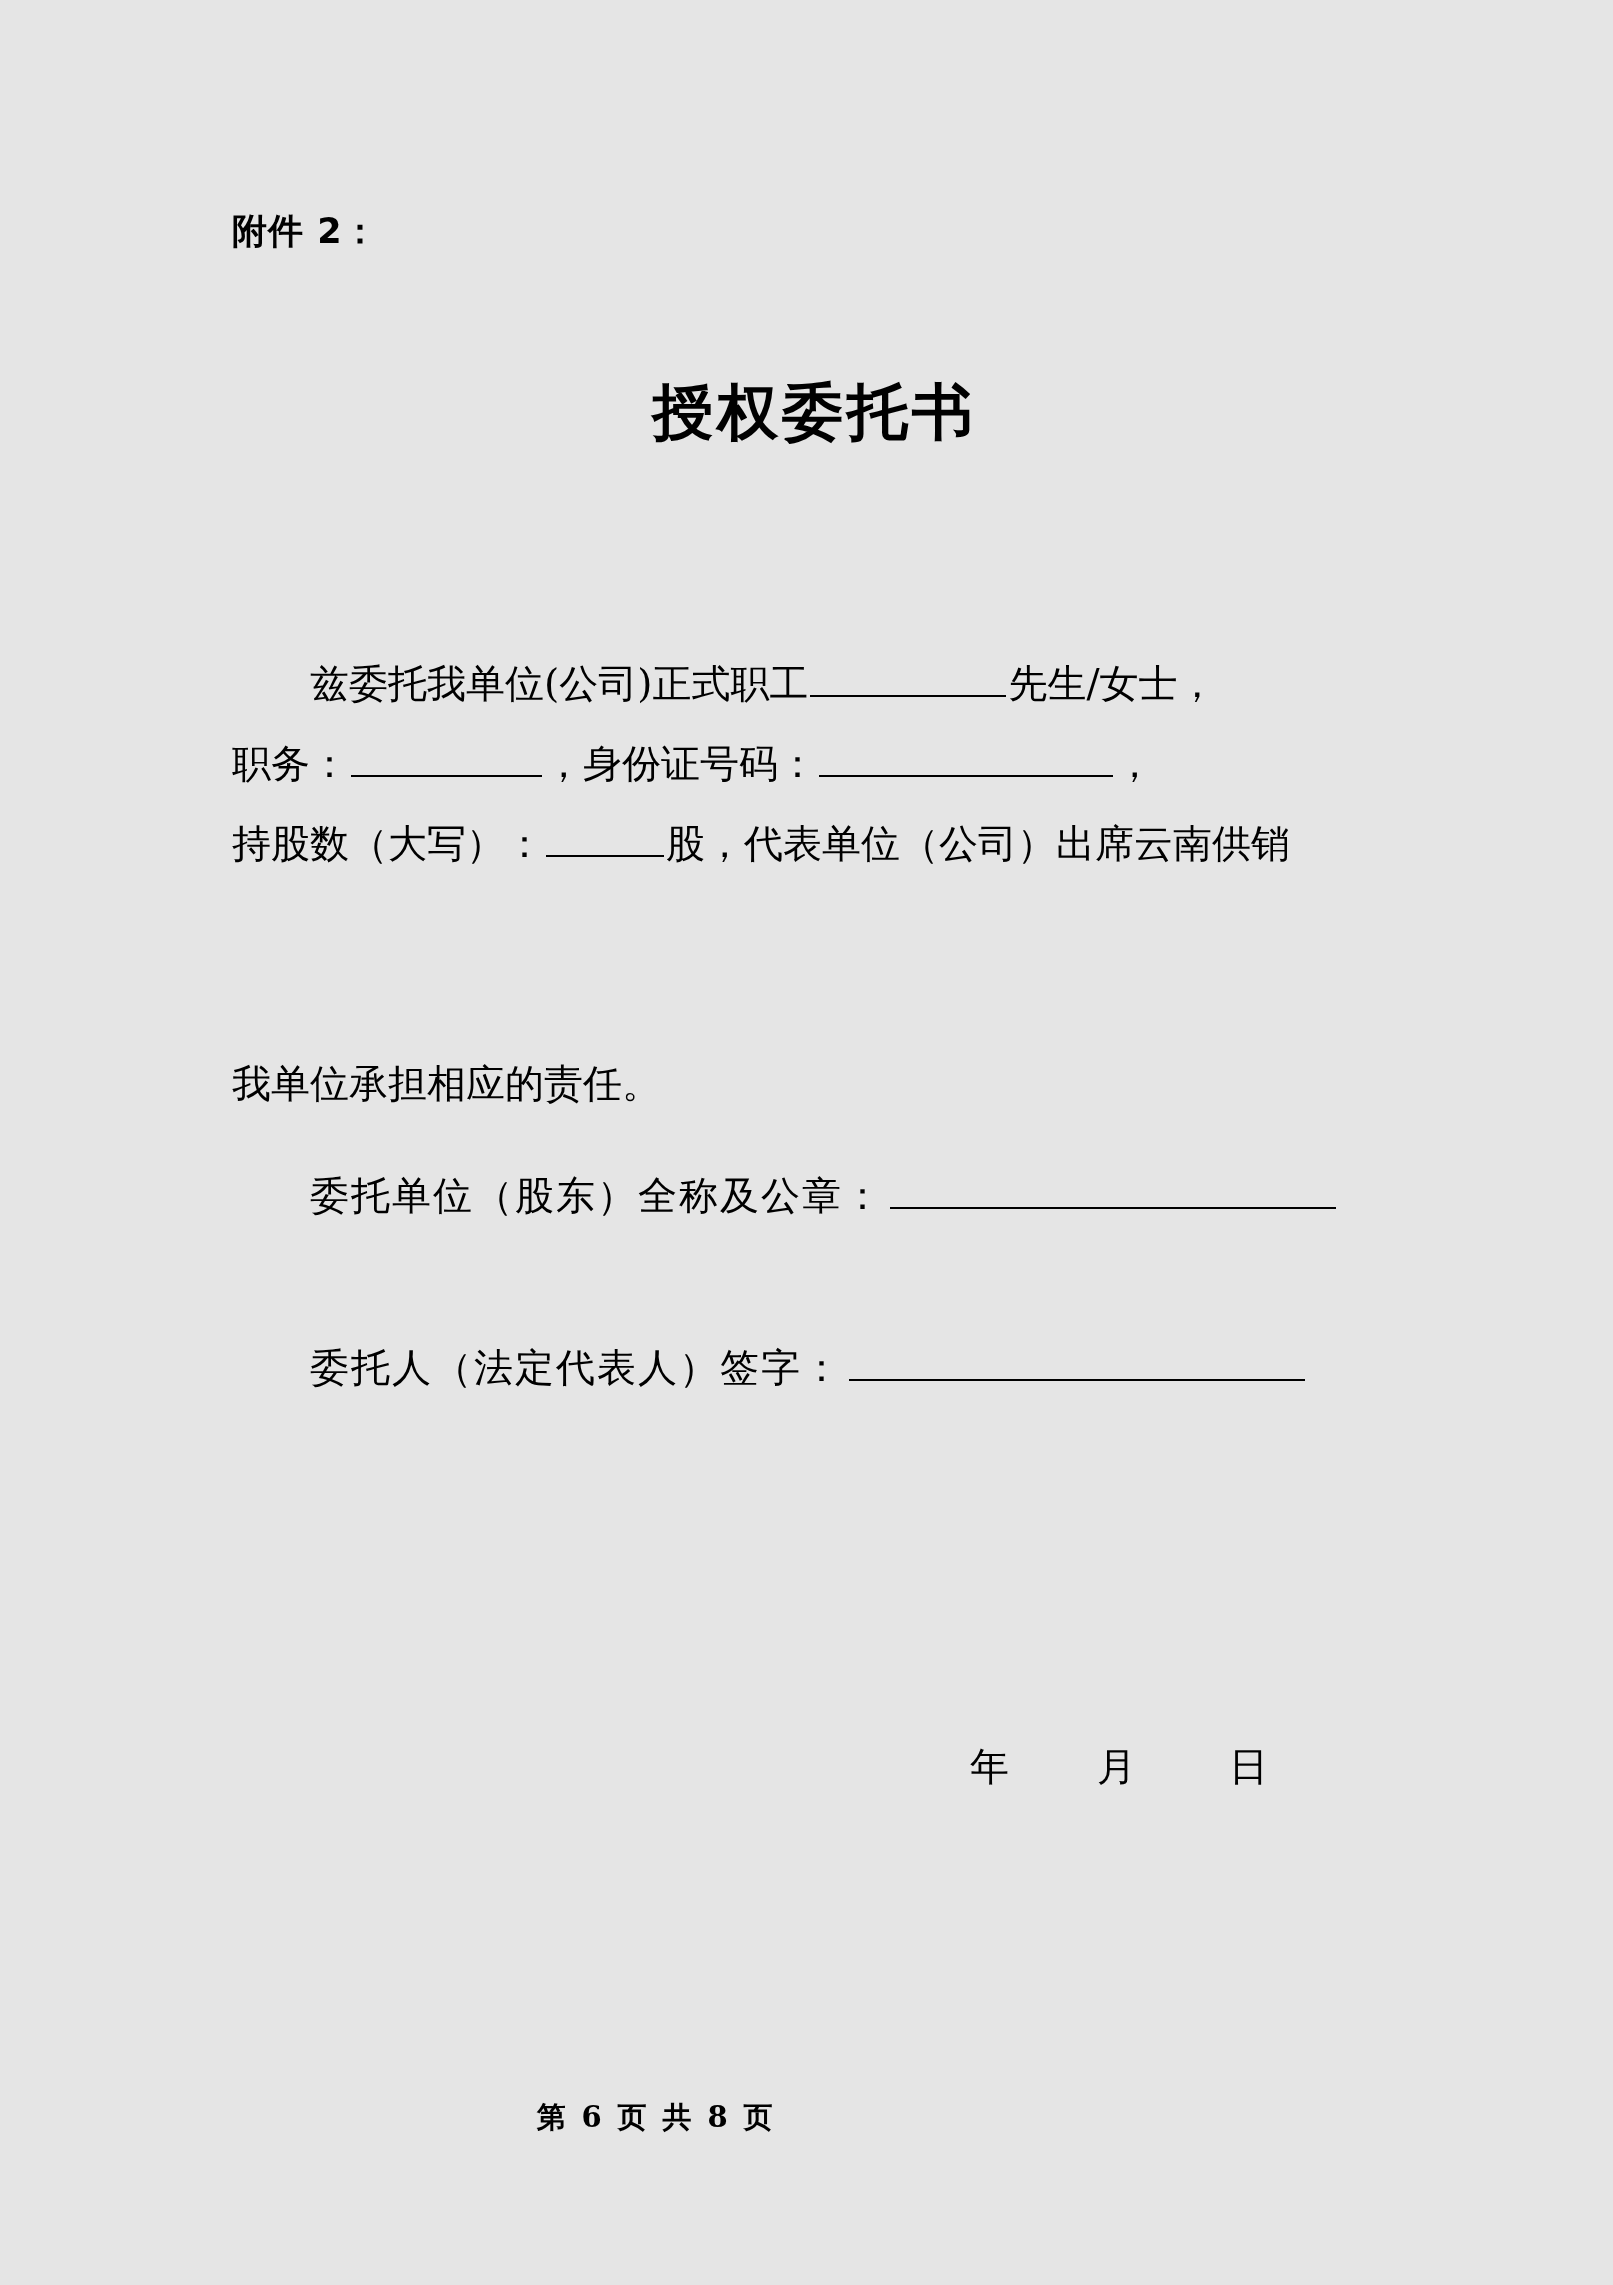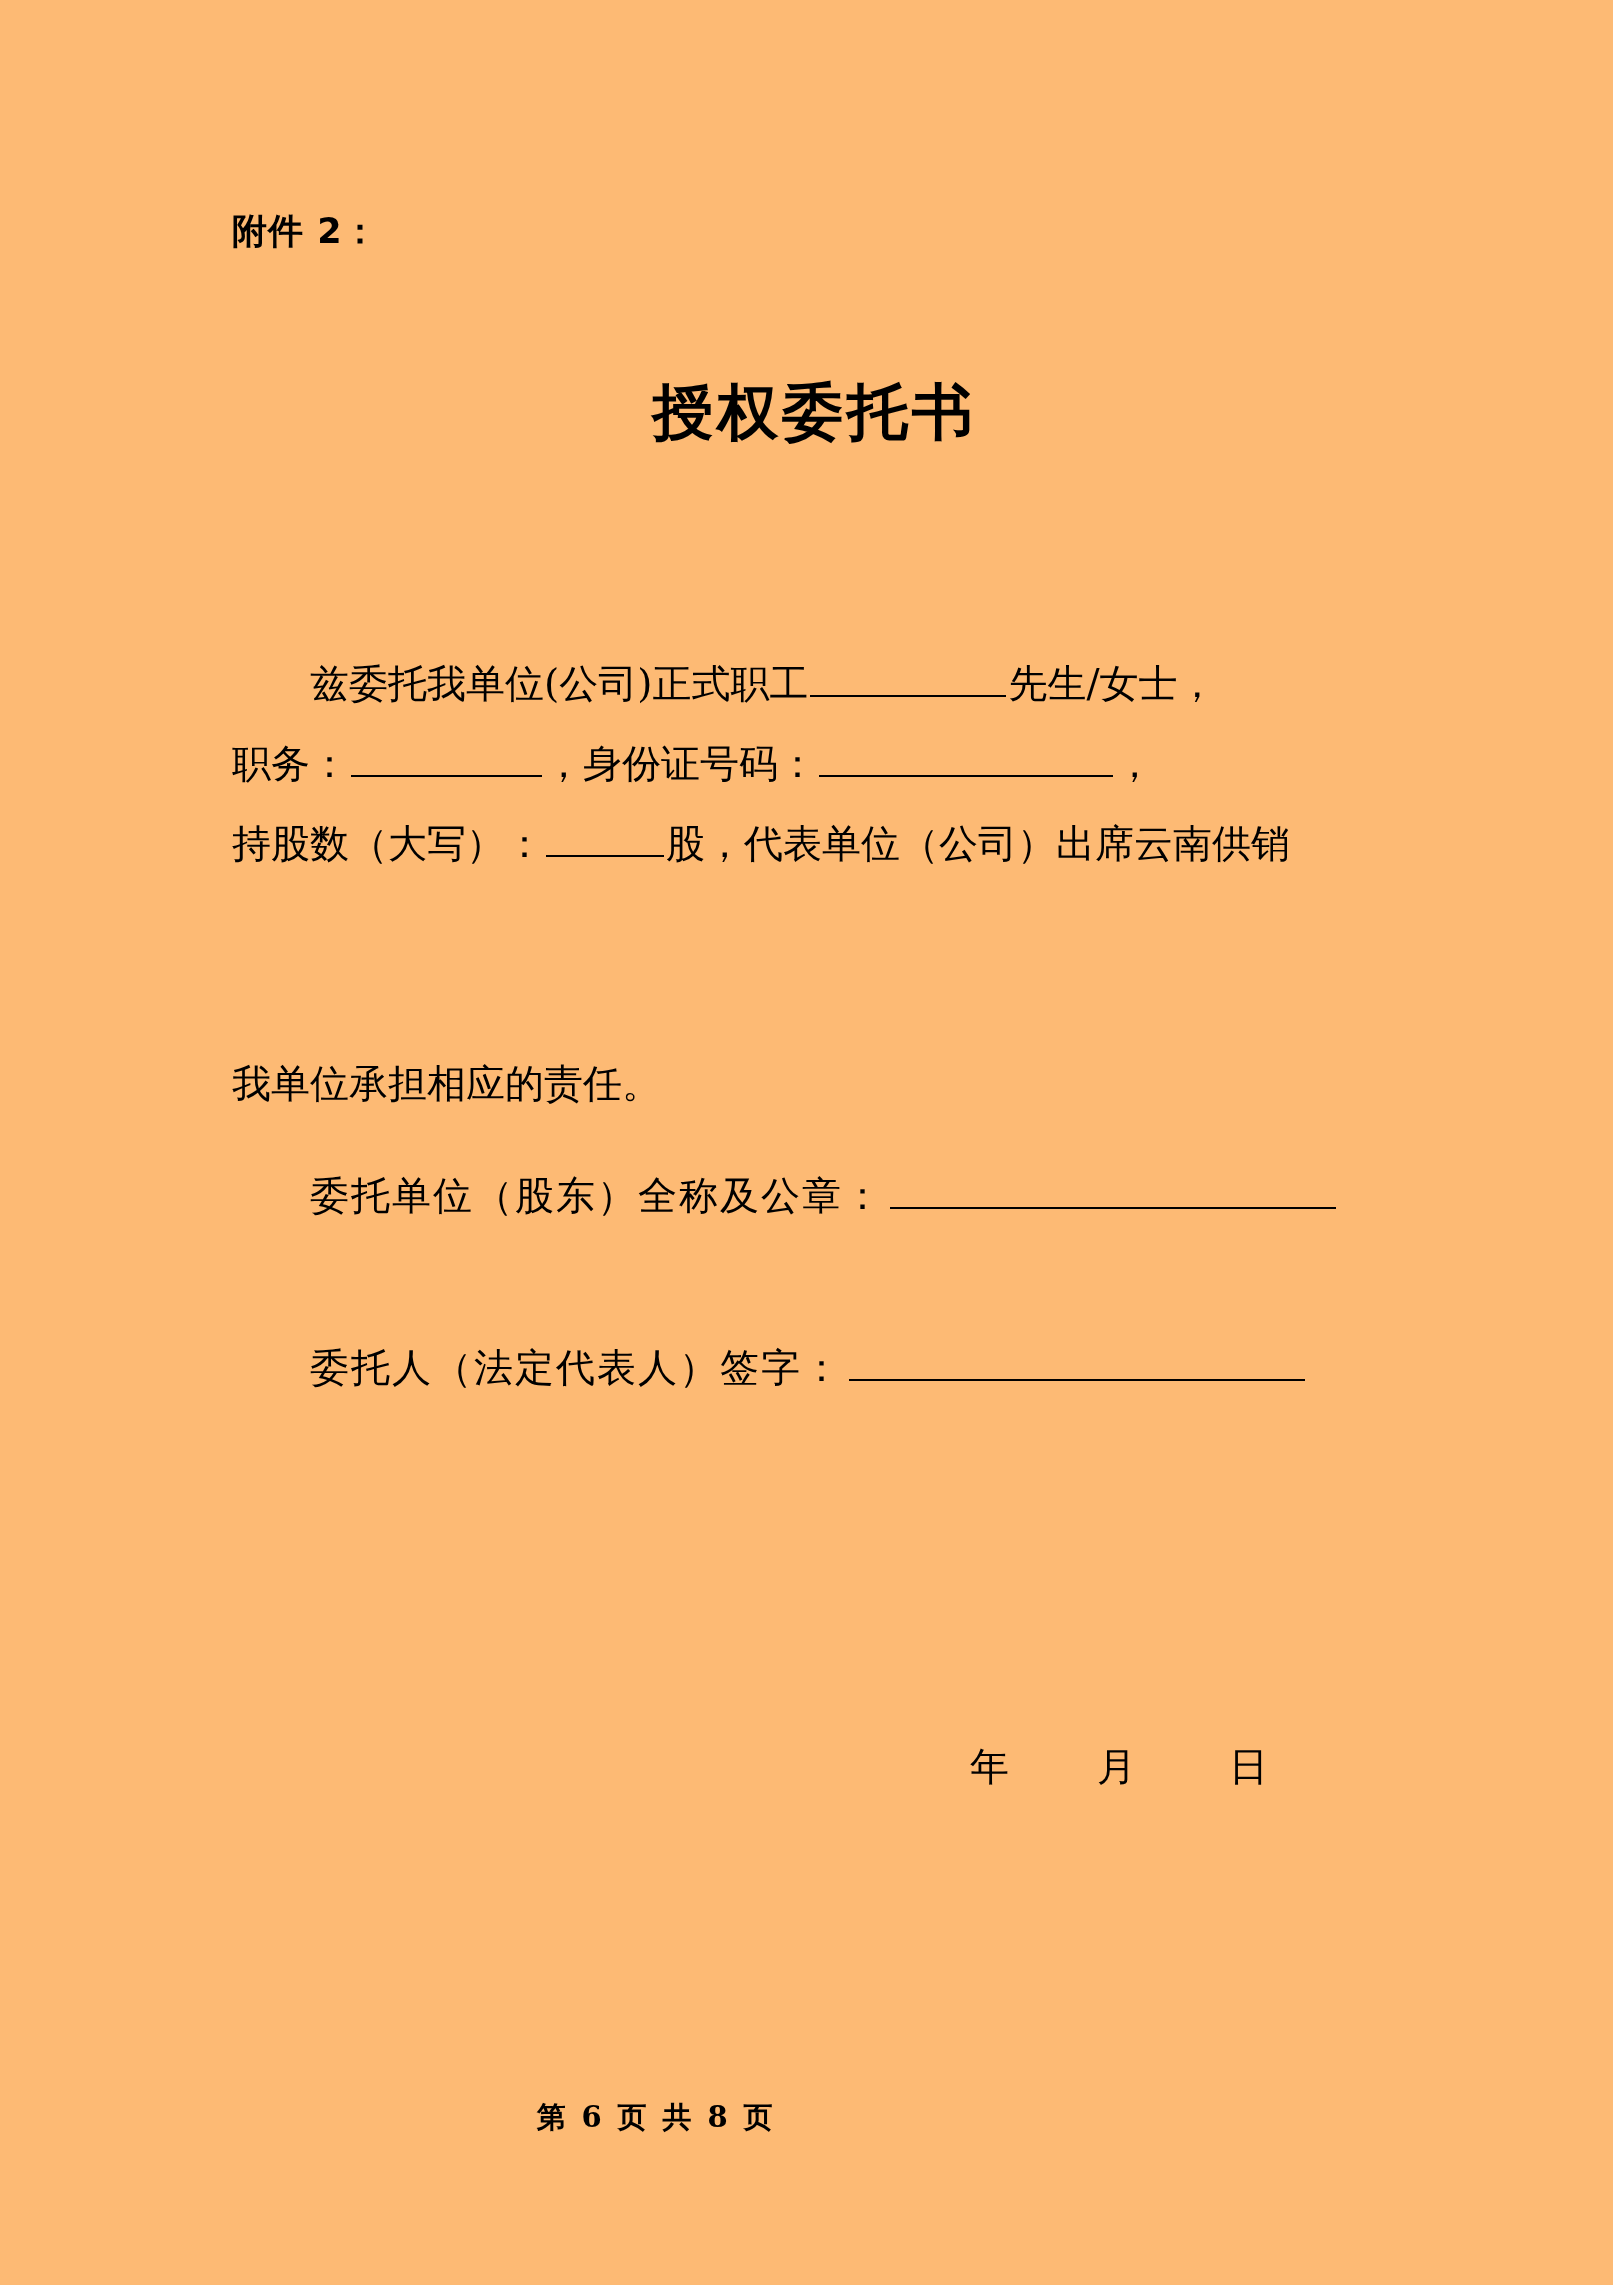--- a/index.html
+++ b/index.html
@@ -13,21 +13,21 @@
     position: relative;
     font-family: "DejaVu Sans", sans-serif;
     color: #000000;
     overflow: hidden;
   }
   .page {
     position: absolute;
     left: 0; top: 0;
     width: 1613px;
     height: 2286px;
-    background: #fdba74;
+    background: #e5e5e5;
   }
   .attachment-label {
     position: absolute;
     left: 232px;
     top: 208px;
     font-size: 35px;
     font-weight: bold;
     letter-spacing: 1px;
     font-family: "DejaVu Sans", sans-serif;
   }

